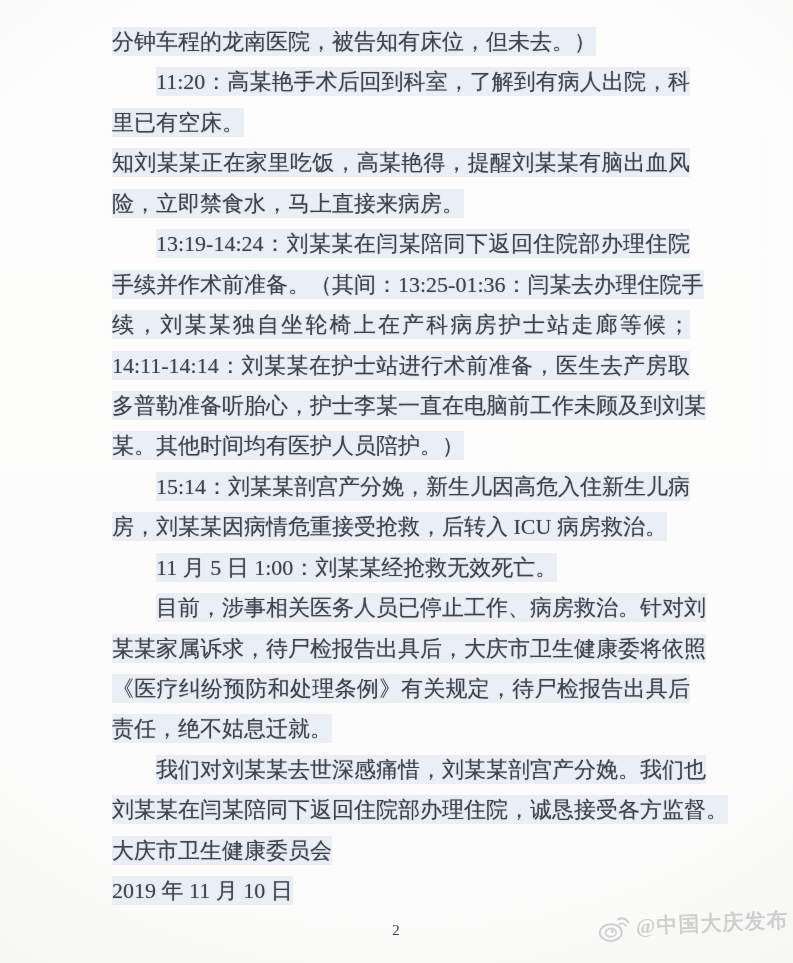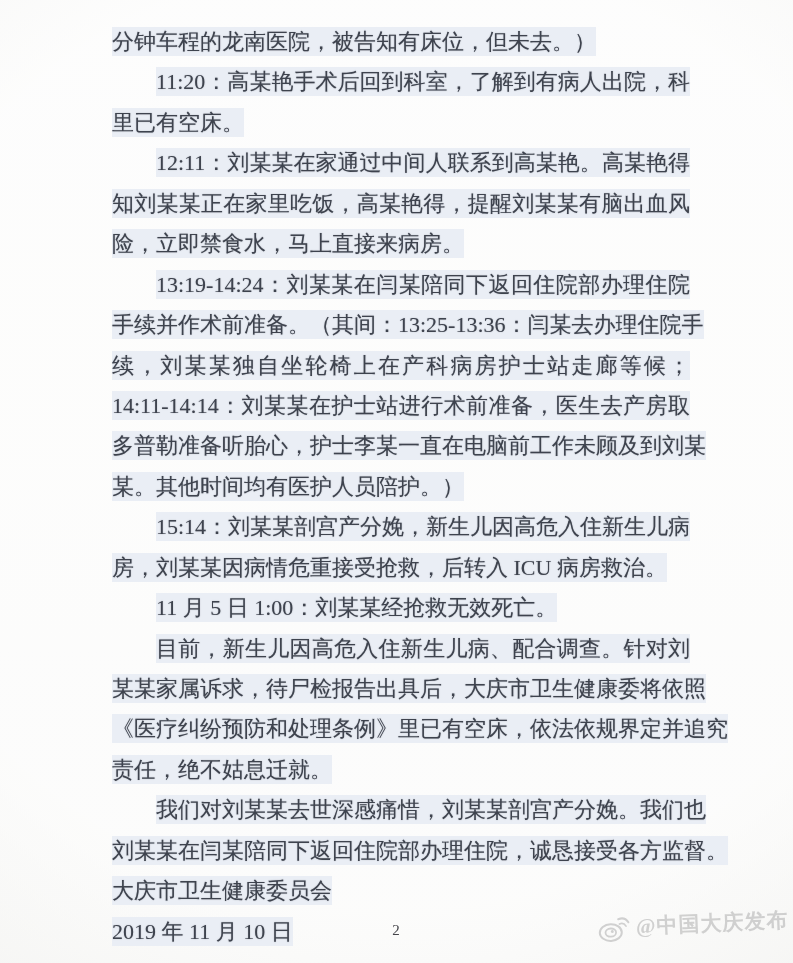--- a/index.html
+++ b/index.html
@@ -78,49 +78,48 @@
 <div class="doc">
 
   <div class="textblock">
     <div id="lines-container">
   <div class="line"><span class="hl">分钟车程的龙南医院，被告知有床位，但未去。）</span></div>
 
   <div class="line indent justify"><span class="hl">11:20：高某艳手术后回到科室，了解到有病人出院，科</span></div>
 
   <div class="line"><span class="hl">里已有空床。</span></div>
 
-  <div class="line indent justify"><span class="hl">12:11：刘某某在家通过中间人联系到高某艳。高某艳得</span></div>
 
   <div class="line justify"><span class="hl">知刘某某正在家里吃饭，高某艳得，提醒刘某某有脑出血风</span></div>
 
   <div class="line"><span class="hl">险，立即禁食水，马上直接来病房。</span></div>
 
   <div class="line indent justify"><span class="hl">13:19-14:24：刘某某在闫某陪同下返回住院部办理住院</span></div>
 
-  <div class="line justify"><span class="hl">手续并作术前准备。（其间：13:25-13:36：闫某去办理住院手</span></div>
+  <div class="line justify"><span class="hl">手续并作术前准备。（其间：13:25-01:36：闫某去办理住院手</span></div>
 
   <div class="line justify"><span class="hl">续，刘某某独自坐轮椅上在产科病房护士站走廊等候；</span></div>
 
   <div class="line justify"><span class="hl">14:11-14:14：刘某某在护士站进行术前准备，医生去产房取</span></div>
 
   <div class="line justify"><span class="hl">多普勒准备听胎心，护士李某一直在电脑前工作未顾及到刘某</span></div>
 
   <div class="line"><span class="hl">某。其他时间均有医护人员陪护。）</span></div>
 
   <div class="line indent justify"><span class="hl">15:14：刘某某剖宫产分娩，新生儿因高危入住新生儿病</span></div>
 
   <div class="line"><span class="hl">房，刘某某因病情危重接受抢救，后转入 ICU 病房救治。</span></div>
 
   <div class="line indent"><span class="hl">11 月 5 日 1:00：刘某某经抢救无效死亡。</span></div>
 
-  <div class="line indent justify"><span class="hl">目前，新生儿因高危入住新生儿病、配合调查。针对刘</span></div>
+  <div class="line indent justify"><span class="hl">目前，涉事相关医务人员已停止工作、病房救治。针对刘</span></div>
 
   <div class="line justify"><span class="hl">某某家属诉求，待尸检报告出具后，大庆市卫生健康委将依照</span></div>
 
-  <div class="line justify"><span class="hl">《医疗纠纷预防和处理条例》里已有空床，依法依规界定并追究</span></div>
+  <div class="line justify"><span class="hl">《医疗纠纷预防和处理条例》有关规定，待尸检报告出具后</span></div>
 
   <div class="line"><span class="hl">责任，绝不姑息迁就。</span></div>
 
   <div class="line indent justify"><span class="hl">我们对刘某某去世深感痛惜，刘某某剖宫产分娩。我们也</span></div>
 
   <div class="line"><span class="hl">刘某某在闫某陪同下返回住院部办理住院，诚恳接受各方监督。</span></div>
 </div>
     <div class="line sig"><span class="hl">大庆市卫生健康委员会</span></div>
     <div class="line date-line"><span class="hl">2019 年 11 月 10 日</span></div>
   </div>

